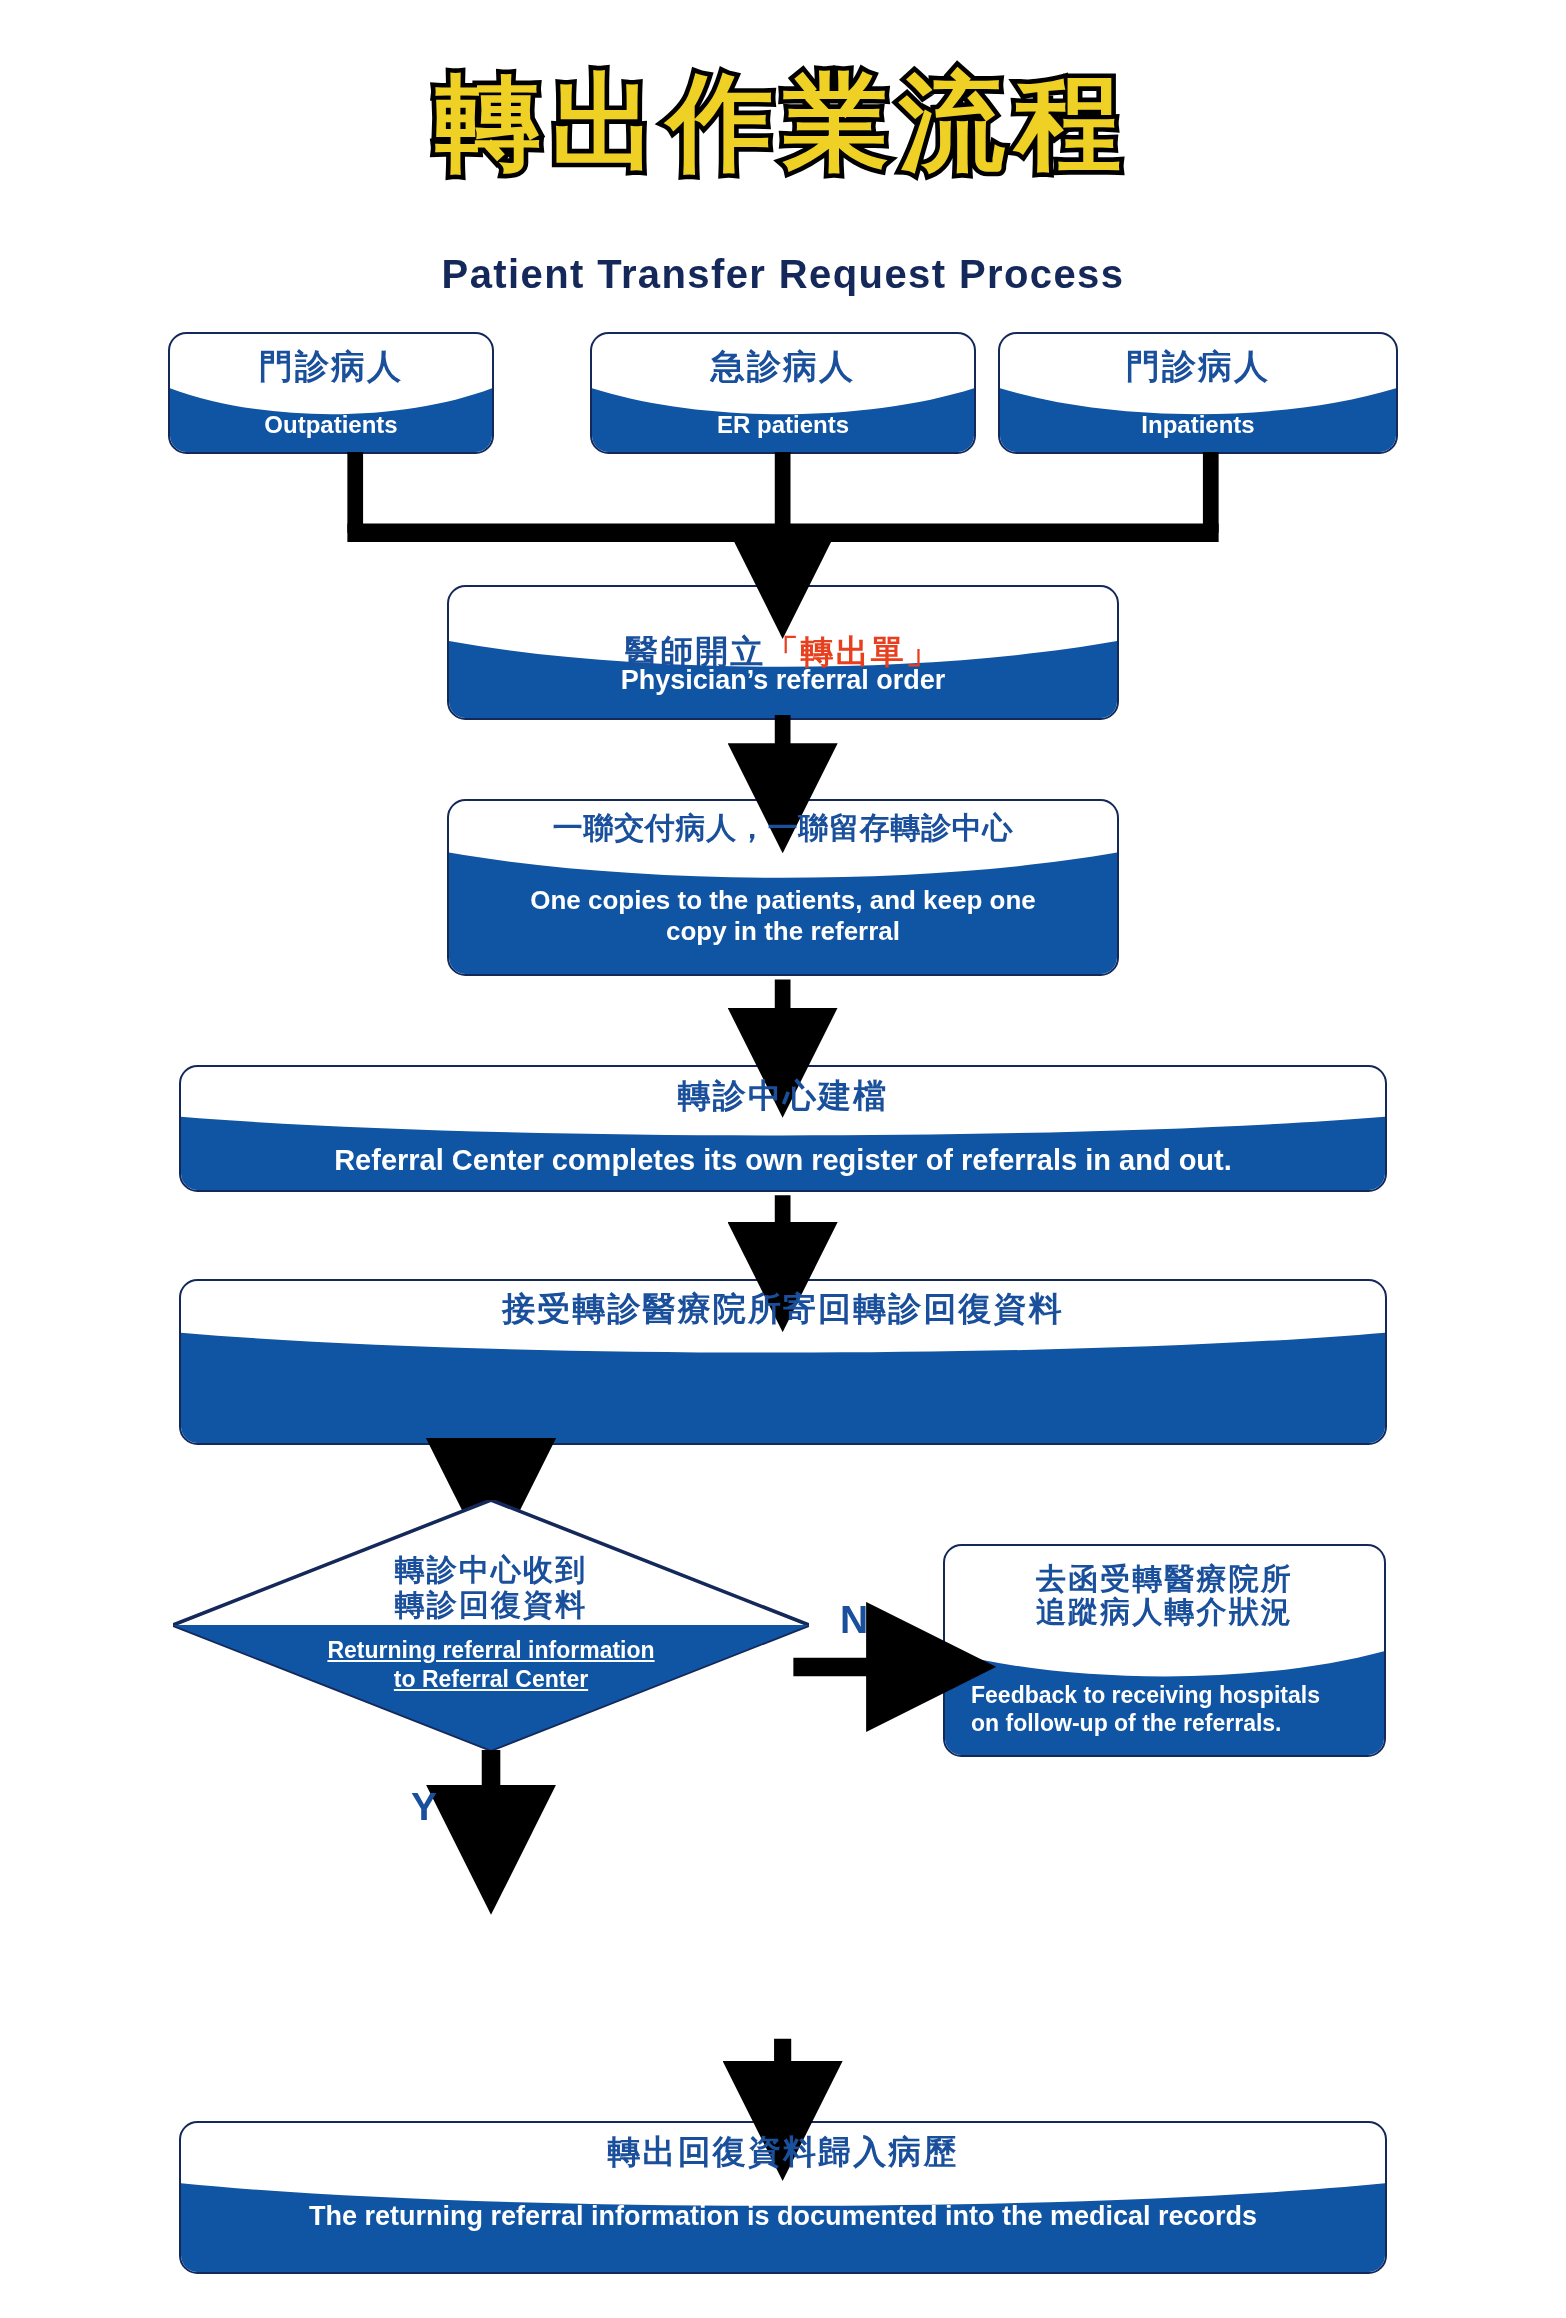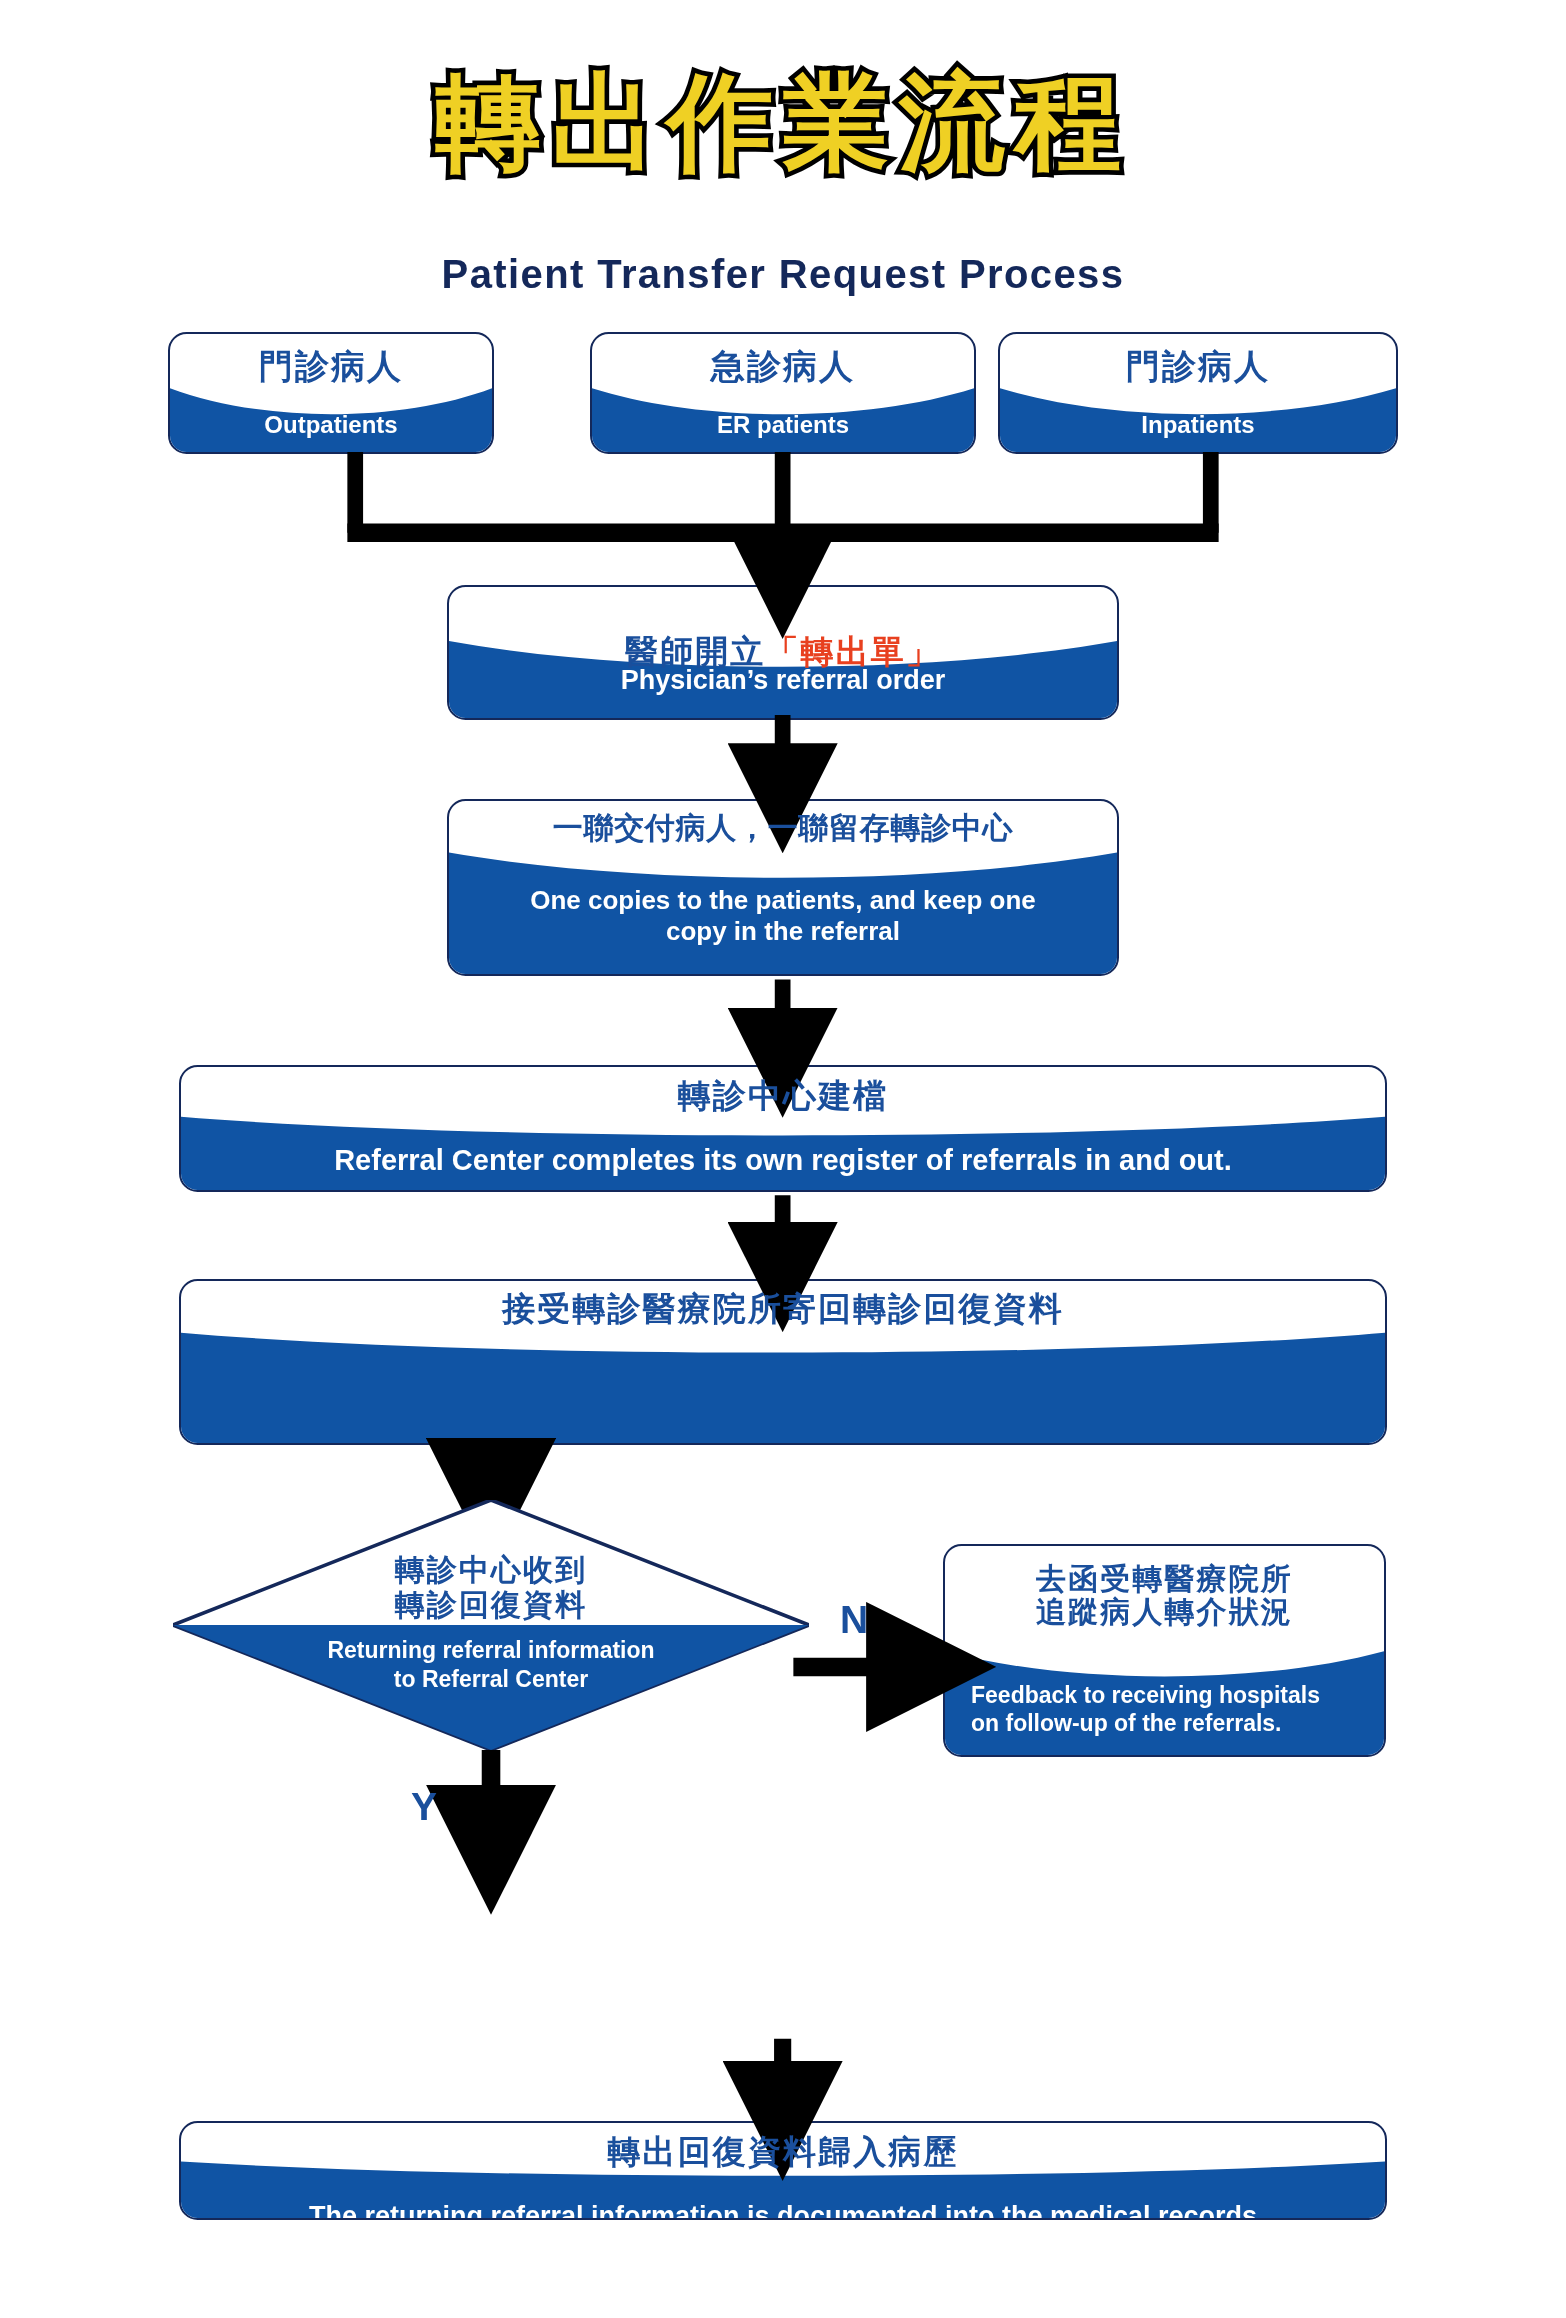--- a/index.html
+++ b/index.html
@@ -221,39 +221,39 @@
     <div class="cn" style="top:10px; font-size:33px;">接受轉診醫療院所寄回轉診回復資料</div>
   </div>
 
   <div id="decision" style="left:173px; top:1500px; width:636px; height:250px;">
     <svg viewBox="0 0 890 350" preserveAspectRatio="none" style="width:636px;height:250px;display:block;">
       <path d="M445,0 L890,175 L445,350 L0,175 Z" fill="#ffffff" stroke="#14285a" stroke-width="5"></path>
       <path d="M0,175 L890,175 L445,350 Z" fill="#1054A4"></path>
     </svg>
     <div class="dtext-cn" style="top:53px; font-size:30px;">轉診中心收到
 轉診回復資料</div>
-    <div class="dtext-en" style="top:136px; font-size:23px;">Returning referral information
+    <div class="dtext-en" style="top:136px; font-size:23px;text-decoration:underline;">Returning referral information
 to Referral Center</div>
   </div>
 
   <div class="branch-label" style="left:840px; top:1600px;">N</div>
   <div class="branch-label" style="left:411px; top:1787px;">Y</div>
 
   <div class="node" style="left:943px; top:1544px; width:443px; height:213px;">
     <svg class="wave" viewBox="0 0 620 298" preserveAspectRatio="none">
       <path d="M0,150 C175,198 445,198 620,150 L620,298 L0,298 Z" fill="#1054A4"></path>
     </svg>
     <div class="cn" style="top:15.7px; font-size:30px;">去函受轉醫療院所
 追蹤病人轉介狀況</div>
     <div class="en left" style="top:136px; font-size:23px;">Feedback to receiving hospitals
 on follow-up of the referrals.</div>
   </div>
 
 
-  <div class="node" style="left:179px; top:2121px; width:1208px; height:99px;">
+  <div class="node" style="left:179px; top:2121px; width:1208px; height:153px;">
     <svg class="wave" viewBox="0 0 1690 178" preserveAspectRatio="none">
       <path d="M0,72 C430,108 1260,108 1690,72 L1690,178 L0,178 Z" fill="#1054A4"></path>
     </svg>
     <div class="cn" style="top:11.4px; font-size:33px;">轉出回復資料歸入病歷</div>
     <div class="en" style="top:77px; font-size:27px;">The returning referral information is documented  into the medical records</div>
   </div>
 
 </div>
 
 

